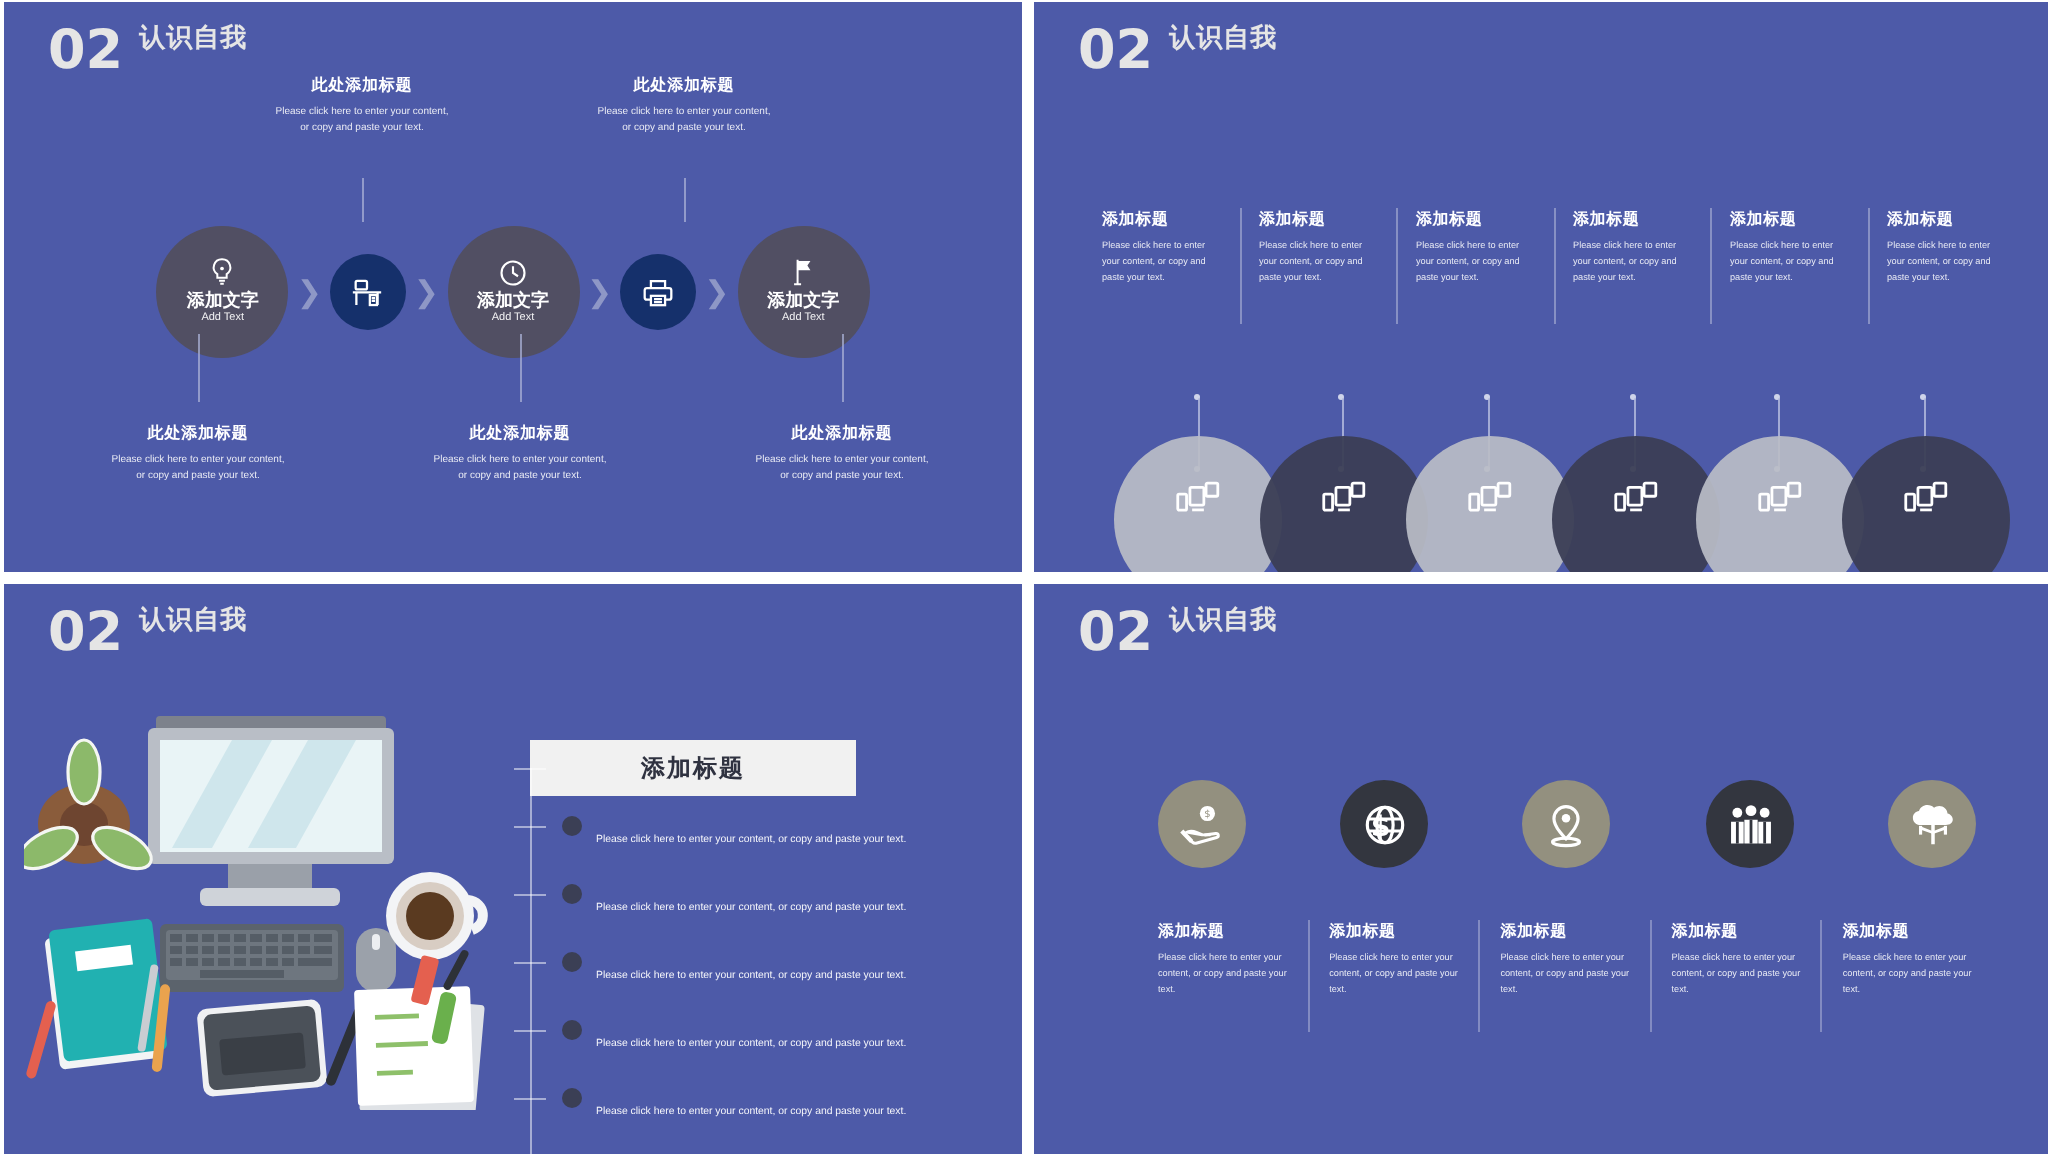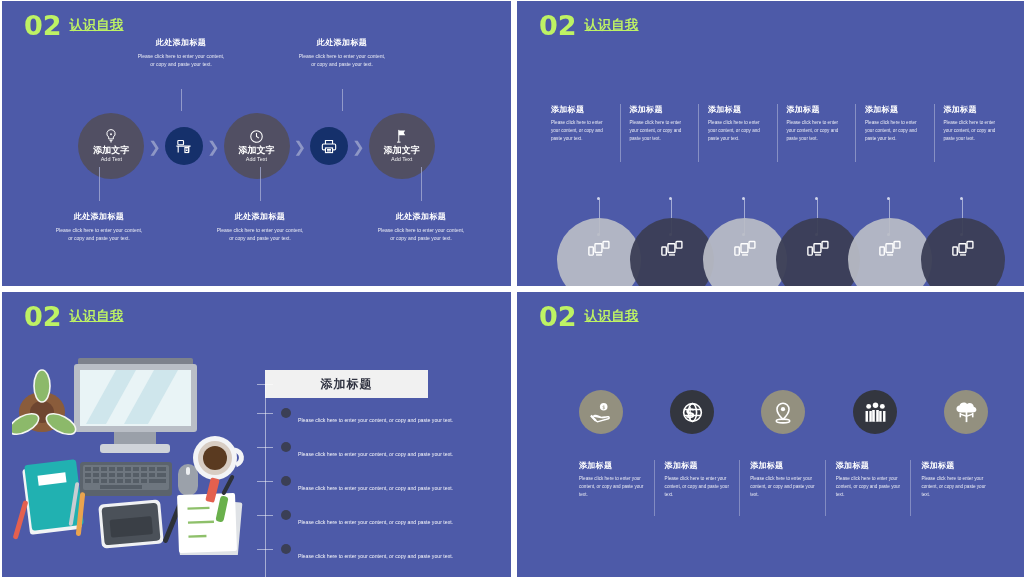--- a/index.html
+++ b/index.html
@@ -19,32 +19,31 @@
     padding:1px 0 0 2px;
   }
   .slide{
     position:relative;
     background:#4d5aa8;
     overflow:hidden;
   }
   
   .head{
     position:absolute;left:22px;top:11px;
-    display:flex;align-items:center;gap:8px;
-    color:#bef264;
+    display:flex;align-items:flex-start;gap:8px;
+    color:#e5e5e5;
     white-space:nowrap;
   }
   .head .num{
     font-size:27px;font-weight:bold;letter-spacing:0px;line-height:1;
     font-family:"DejaVu Sans",sans-serif;
   }
   .head .zh{
     font-size:13px;font-weight:bold;line-height:1;padding-bottom:2px;
     letter-spacing:.5px;
-    text-decoration:underline;
   }
   
   .chain{
     position:absolute;left:0;right:0;top:112px;
     display:flex;align-items:center;justify-content:center;
     gap:4px;
   }
   .bigc{
     width:66px;height:66px;border-radius:50%;
     background:#514f63;

